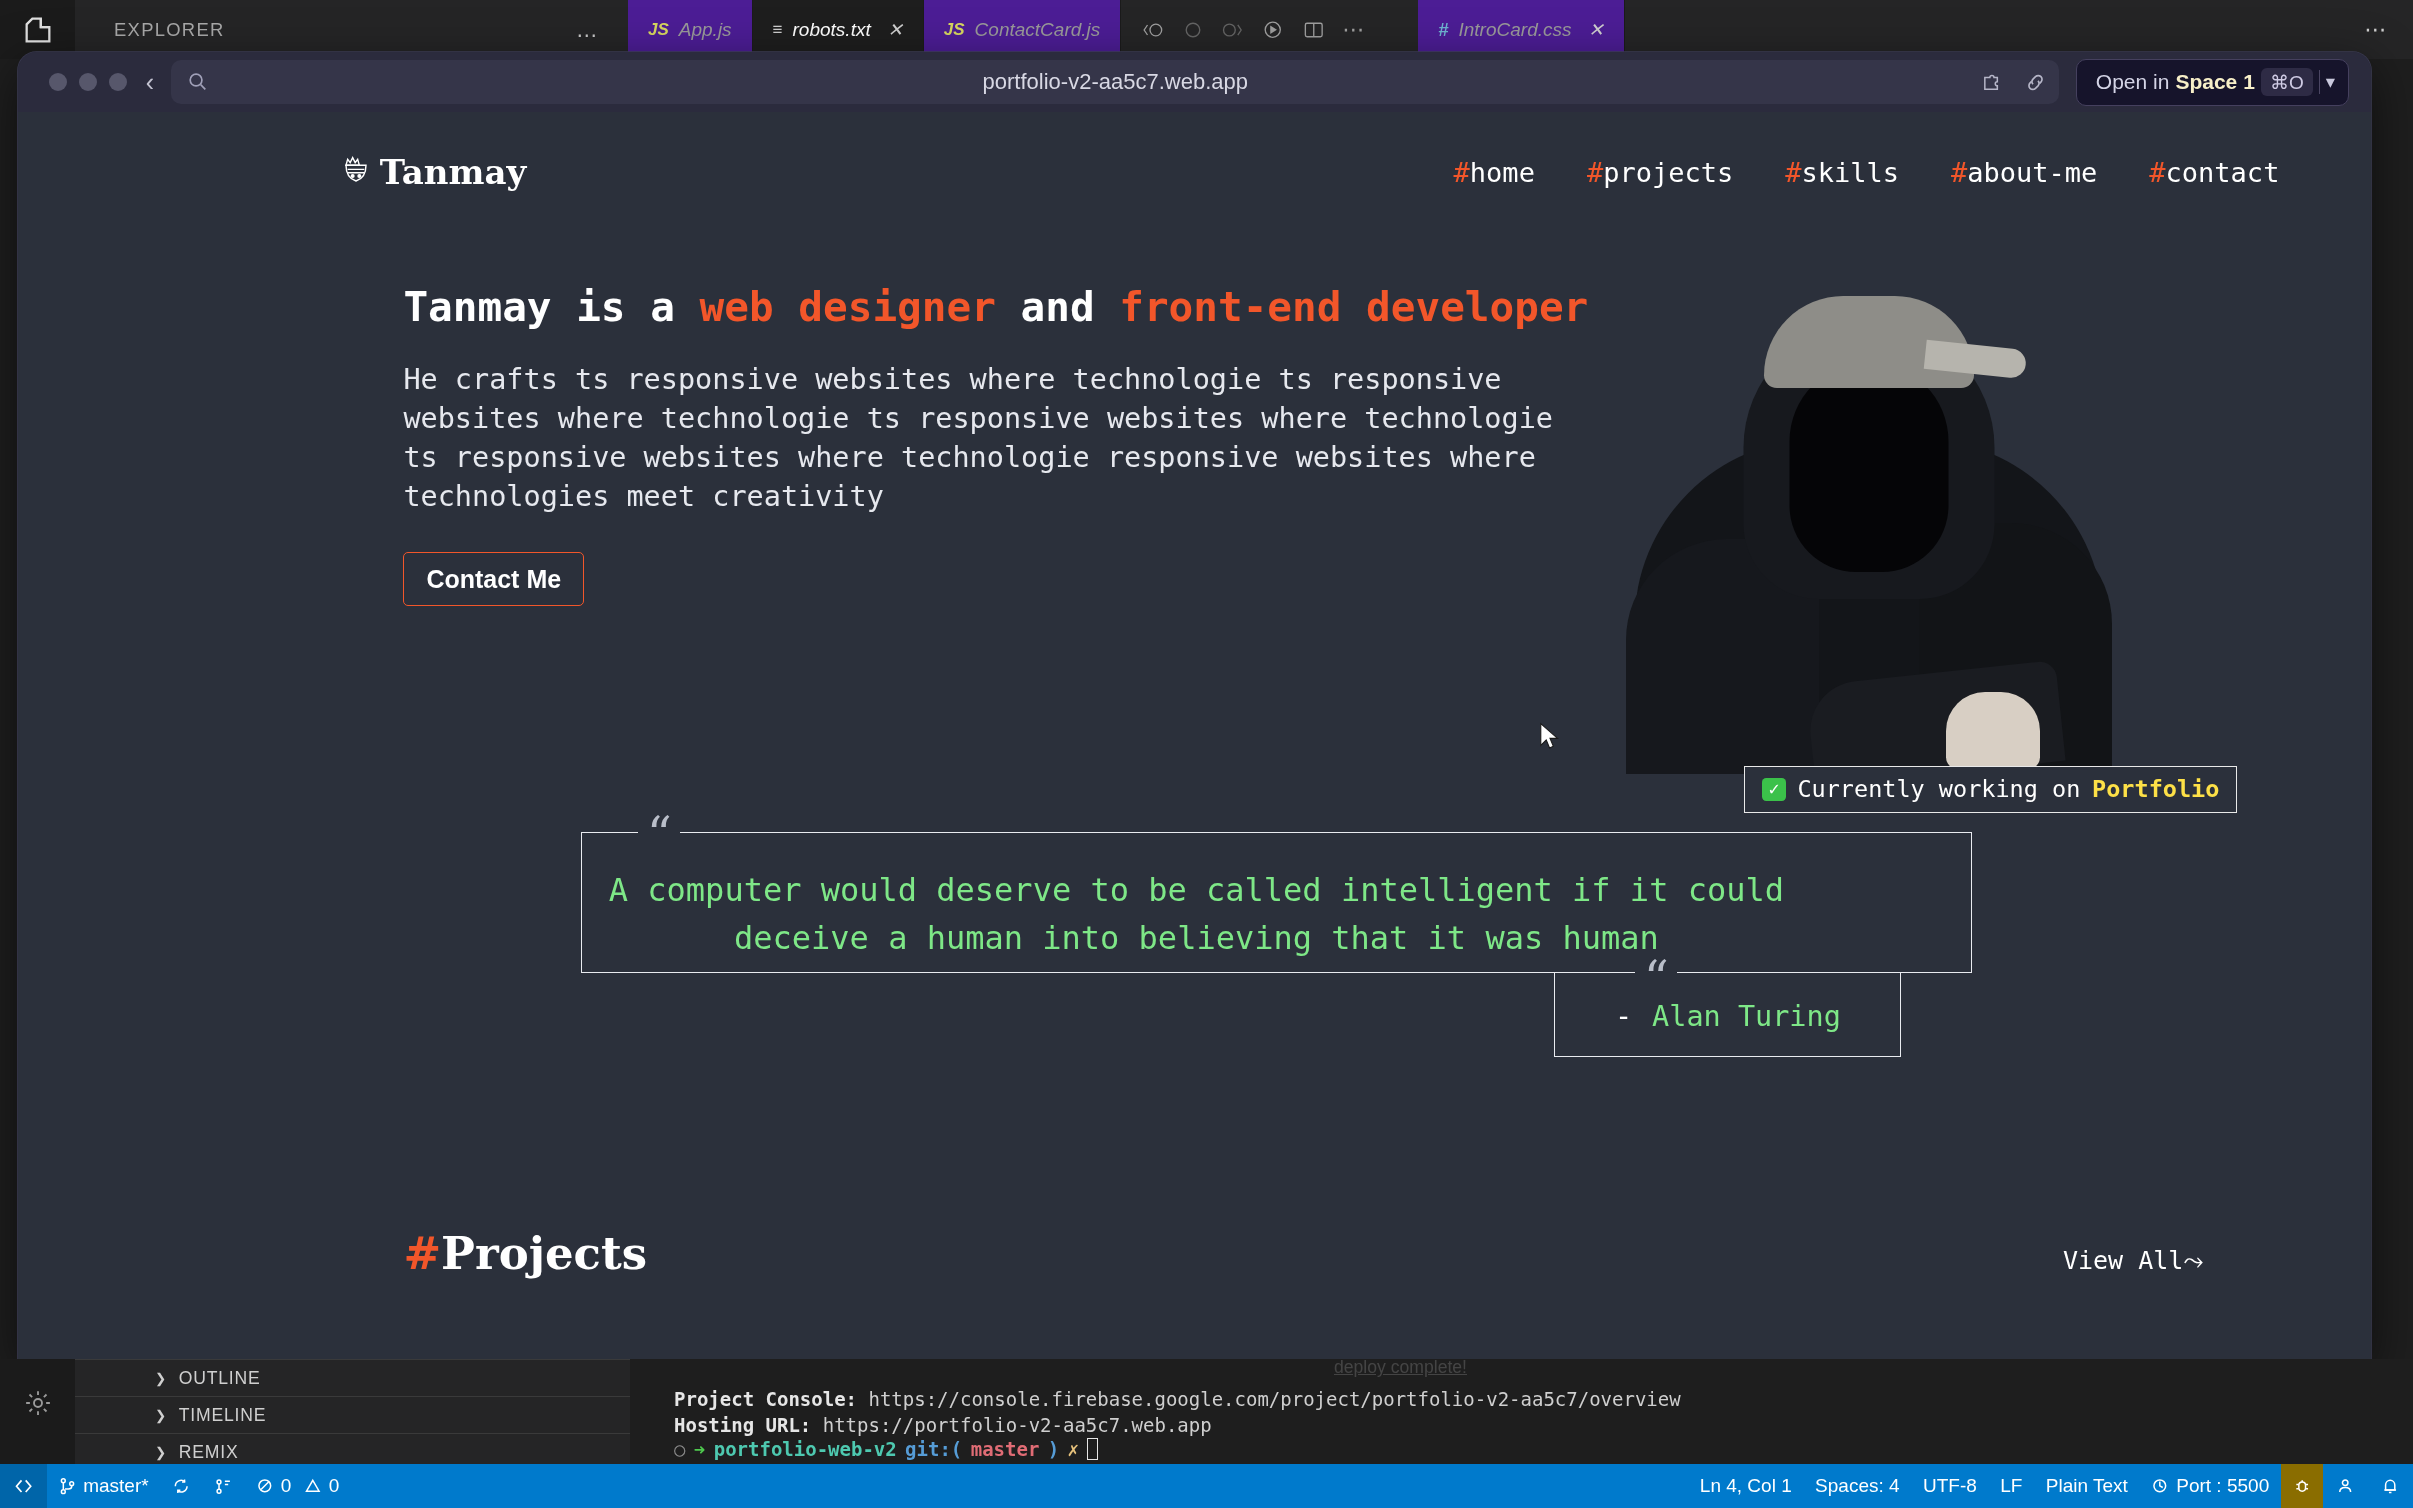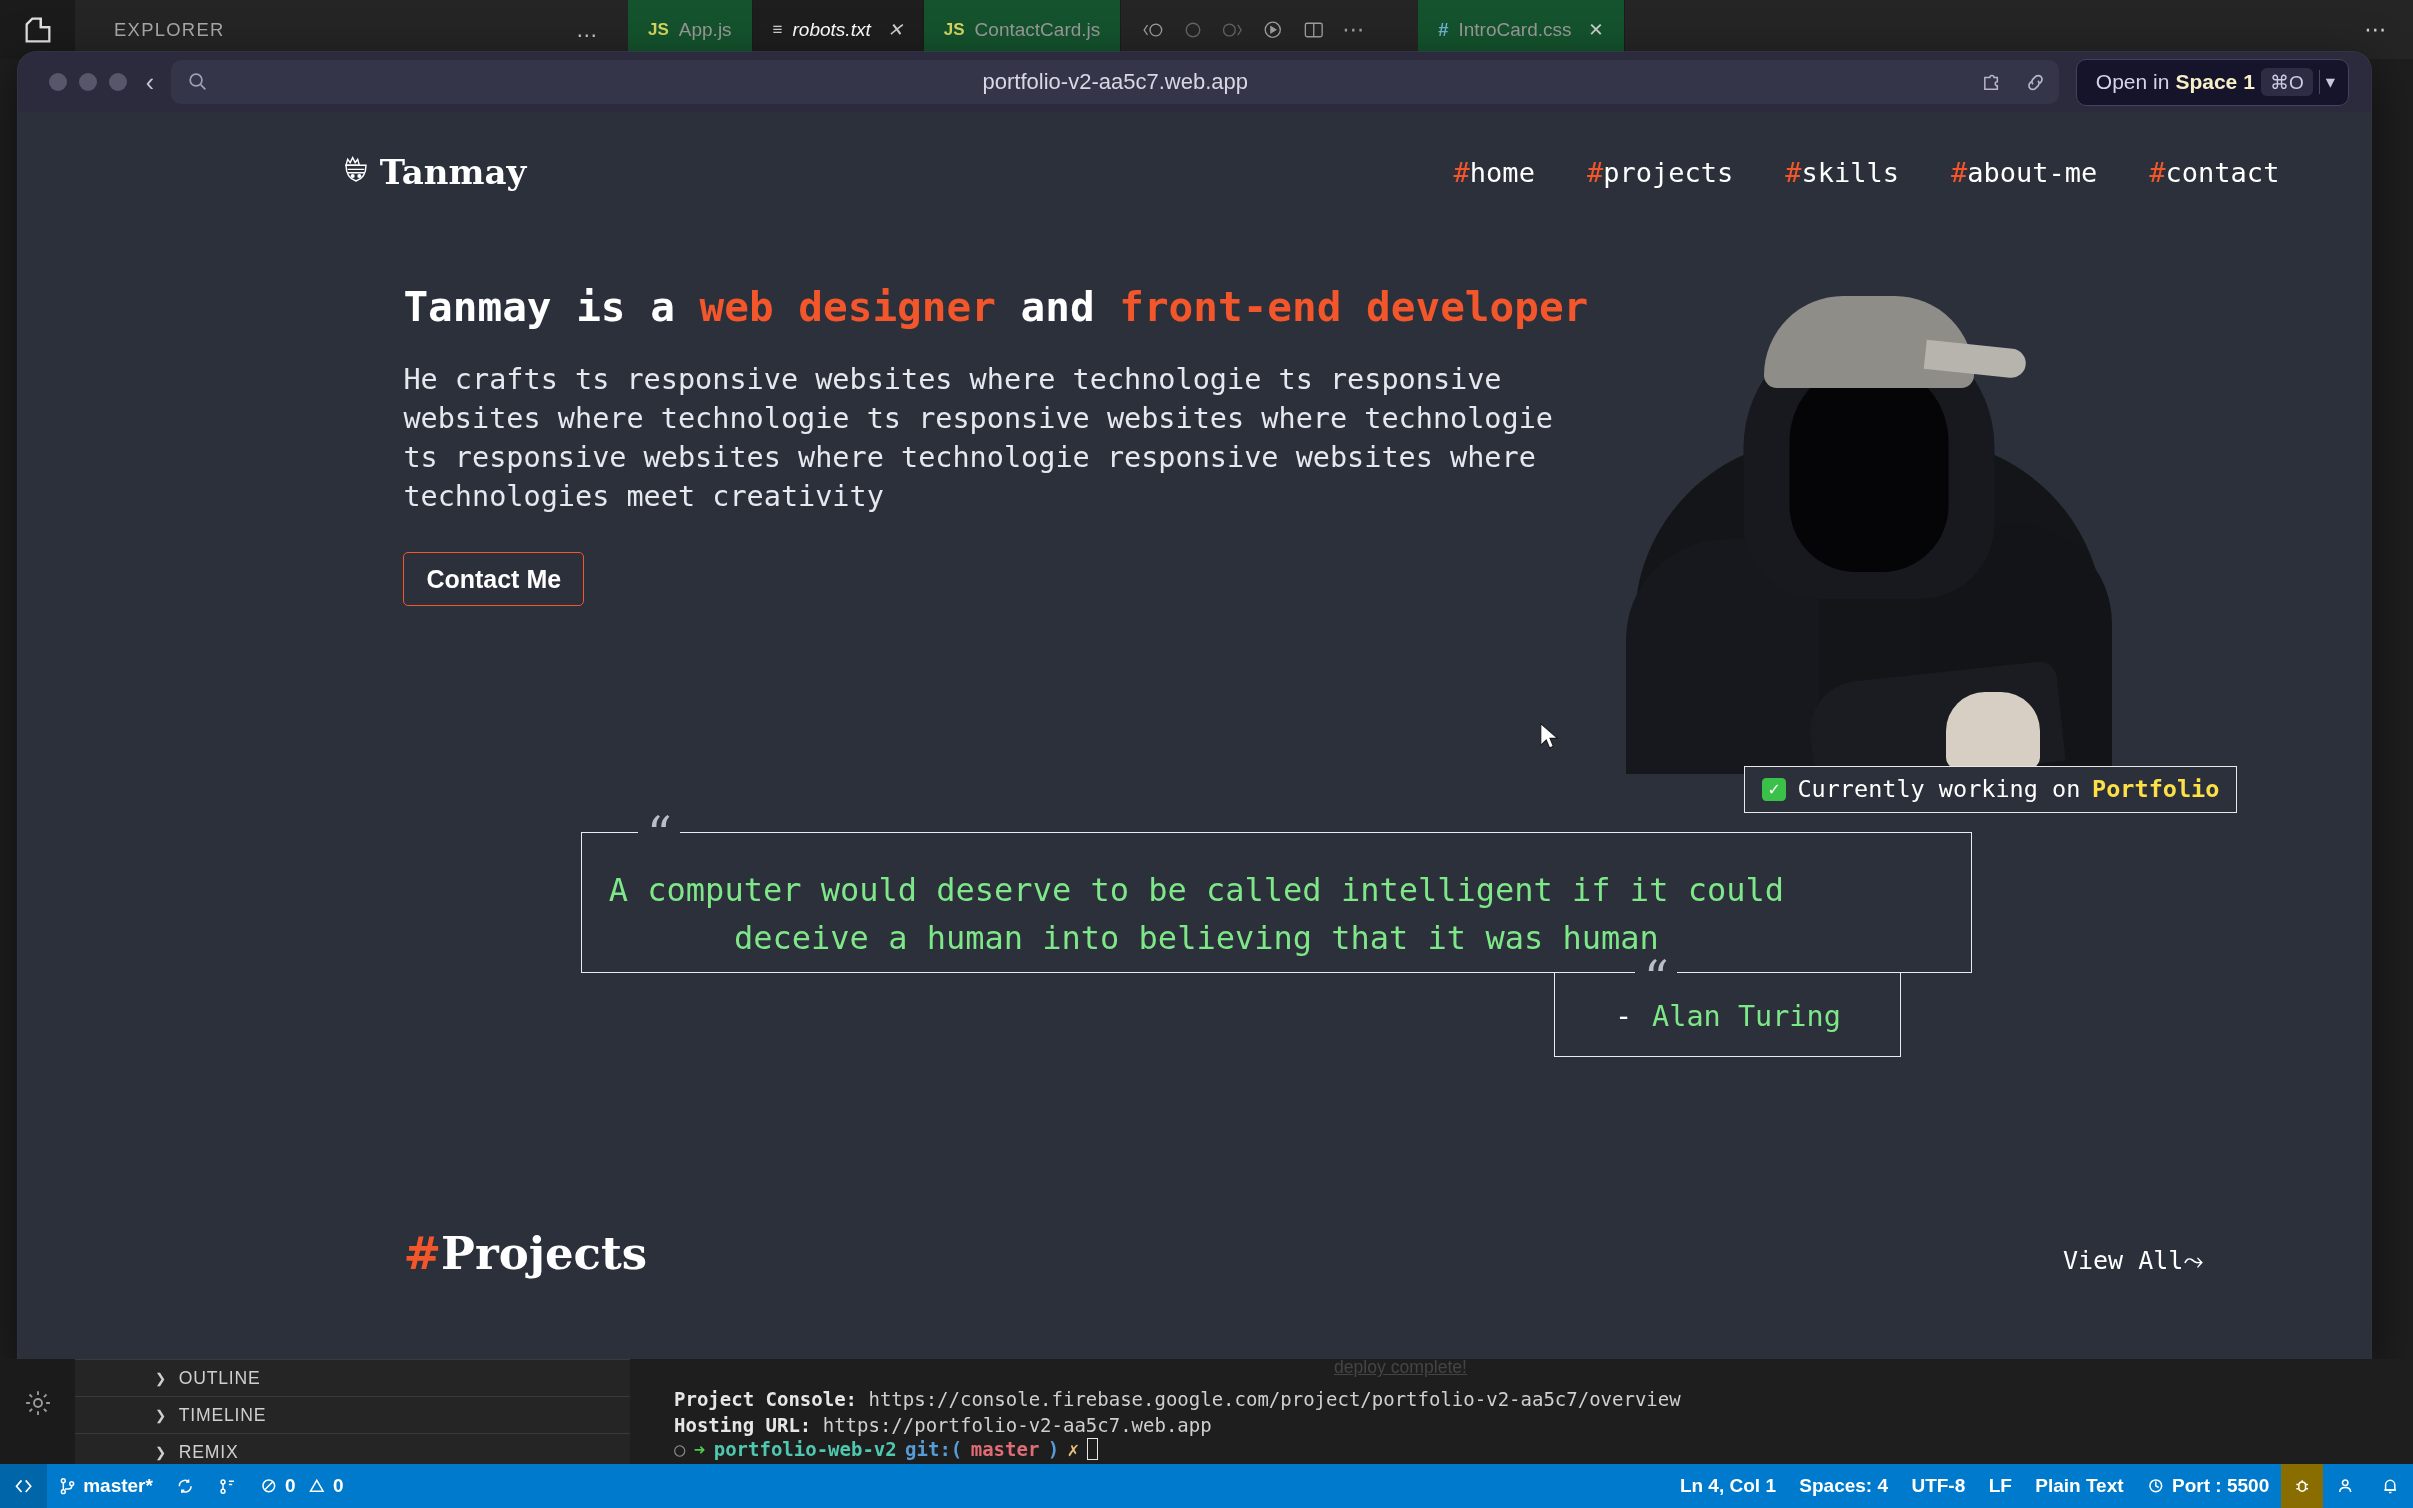--- a/index.html
+++ b/index.html
@@ -24,22 +24,22 @@
     width: 553px; background: #252526; display: flex; align-items: center;
     justify-content: space-between; padding: 0 28.5px 0 39px;
   }
   .explorer-title {
     color: #a9a9a9; font-size: 18.4px; letter-spacing: 1.3px;
   }
   .dots-btn { color: #c9c9c9; font-size: 22px; letter-spacing: 1.7px; }
   .tabstrip { flex: 1; display: flex; align-items: stretch; background: #252526; }
   .tab {
     display: flex; align-items: center; gap: 10px;
-    padding: 0 20px; background: #14532d; color: #9a9a9a;
-    font-size: 19px; border-right: 0.8px solid #1b1b1b; white-space: nowrap;
+    padding: 0 20px; background: #4c1d95; color: #9a9a9a;
+    font-size: 19px; border-right: 0.8px solid #1b1b1b; white-space: nowrap; font-style: italic;
   }
   .tab.active { background: #1e1e1e; color: #ffffff; font-style: italic; }
   .tab .js-badge { color: #d7d75f; font-weight: bold; font-size: 17px; }
   .tab .css-badge { color: #6fb3d2; font-weight: bold; font-size: 18.4px; }
   .tab .txt-badge { color: #cfcfcf; font-size: 17px; }
   .tab .tab-close { color: #cfcfcf; font-size: 18.4px; margin-left: 6.7px; }
   .tab-actions {
     display: flex; align-items: center; gap: 17px; padding: 0 18.4px;
     background: #252526; color: #b5b5b5;
   }
@@ -255,21 +255,21 @@
     text-decoration: underline; opacity:.5; }
 
   
   .statusbar {
     position: absolute; left: 0; bottom: 0; width: 2413px; height: 44px;
     background: #007acc; display: flex; align-items: center;
     color: #ffffff; font-size: 19px;
   }
   .sb-remote { width: 47px; display: flex; align-items: center; justify-content: center;
     height: 44px; background: #0065a9; }
-  .sb-item { display: flex; align-items: center; gap: 7.5px; padding: 0 11.7px; height: 44px; font-weight: bold; }
+  .sb-item { display: flex; align-items: center; gap: 7.5px; padding: 0 11.7px; height: 44px; }
   .sb-spacer { flex: 1; }
   .sb-port { background: #8a6d00; }
   .sb-right-ic { padding: 0 13.4px; }
 </style>
 </head>
 <body>
 
 <div class="root">
 
   <div class="vscode-titlebar">

